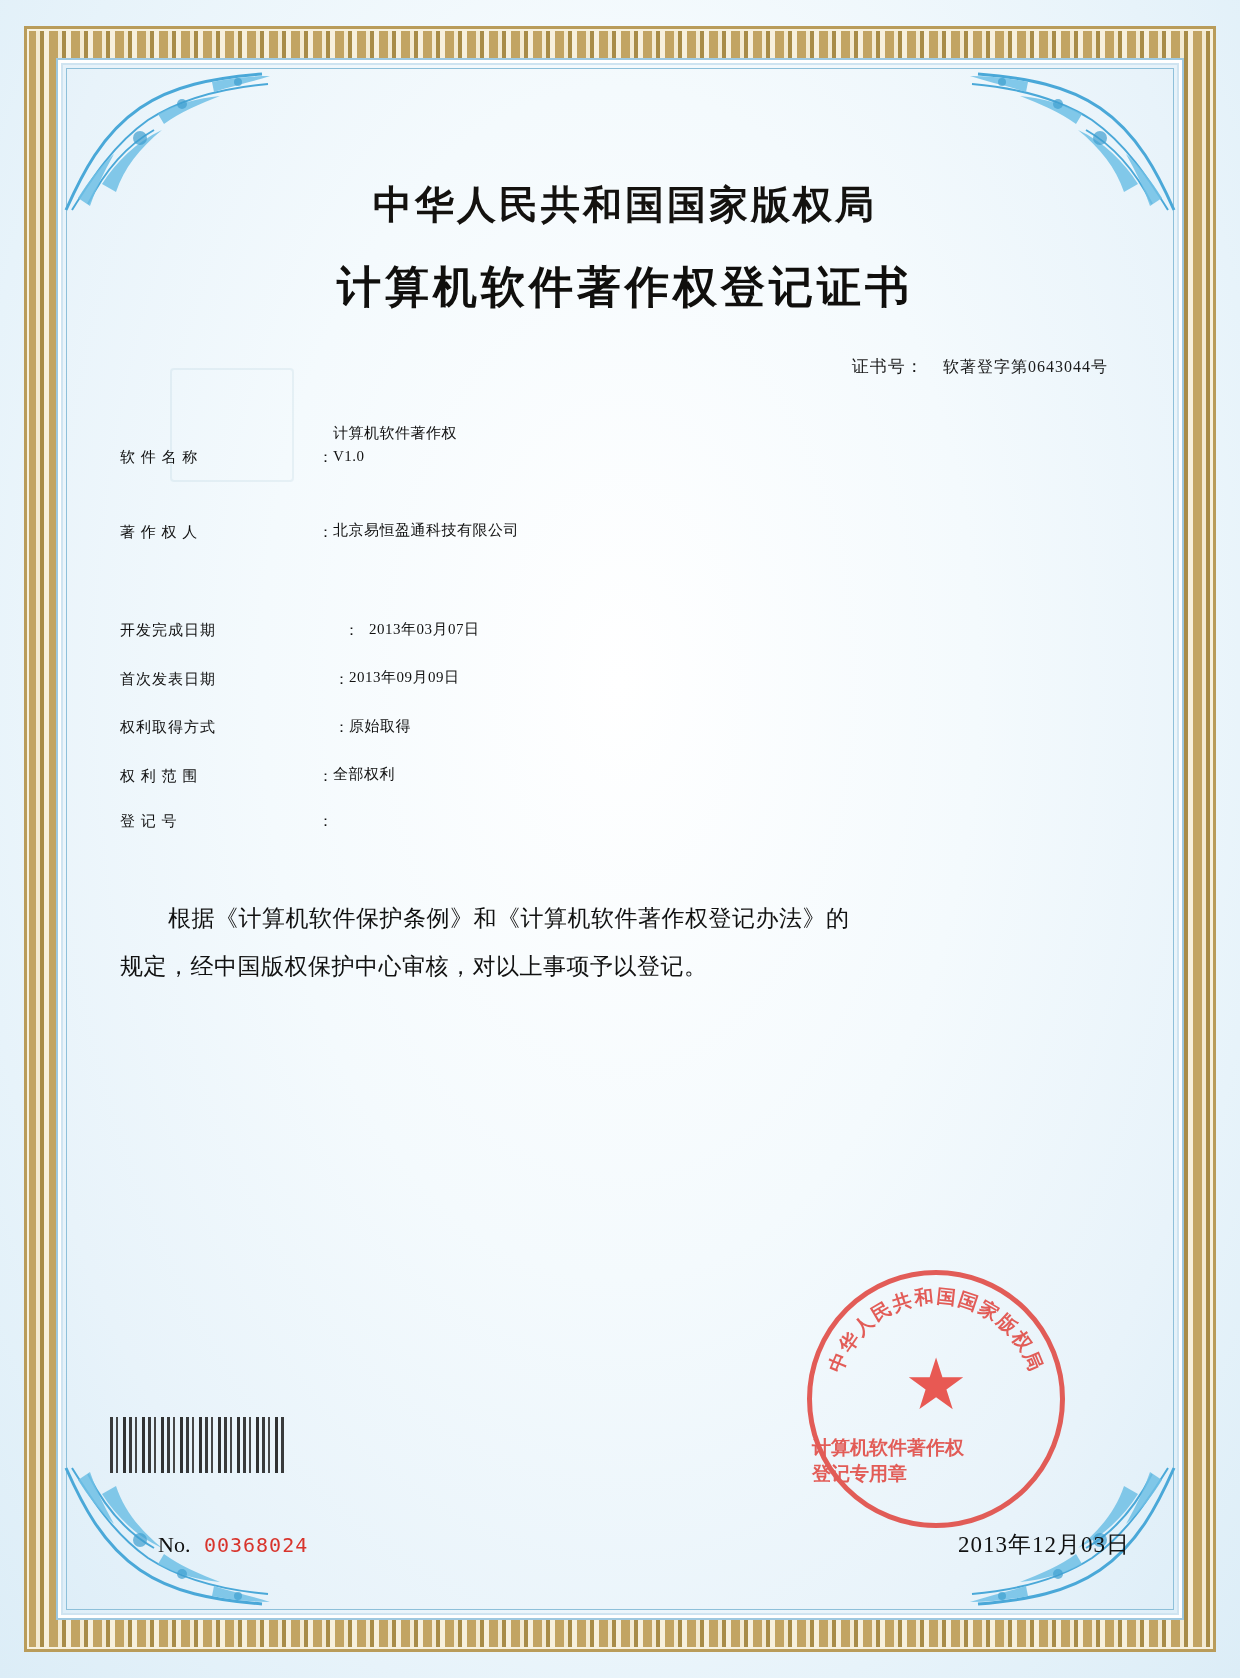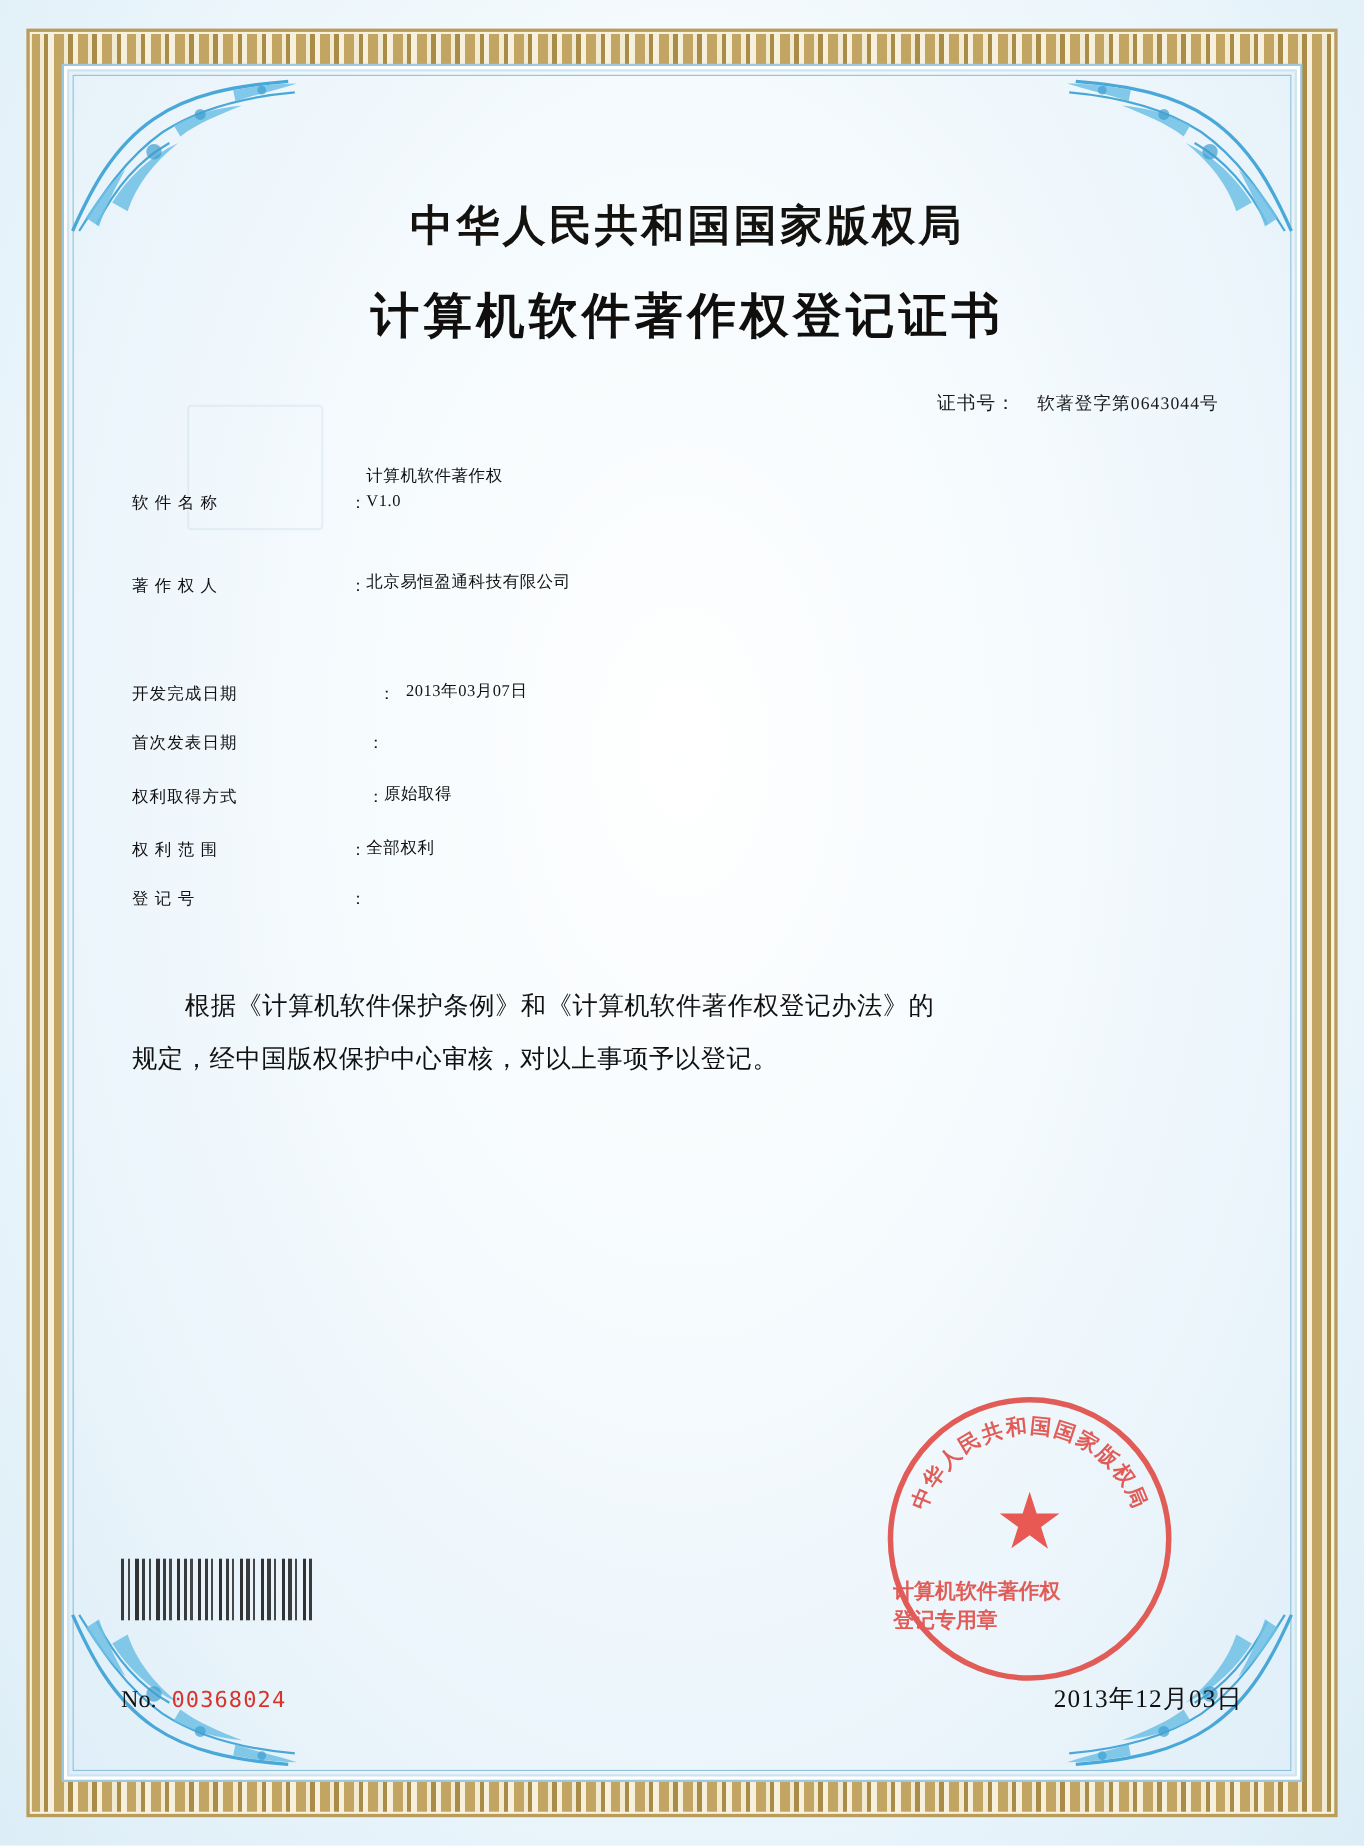--- a/index.html
+++ b/index.html
@@ -215,21 +215,21 @@
     position: absolute;
     left: 110px;
     right: 110px;
     bottom: 118px;
     display: flex;
     justify-content: space-between;
     align-items: baseline;
     font-size: 22px;
     color: #111;
   }
-  .footer .serial-label { font-size: 22px; margin-right: 8px; }
+  .footer .serial-label { font-size: 22px; margin-right: 8px; margin-left: 48px; }
   .footer .serial-value {
     color: #d8342c;
     font-family: "DejaVu Sans Mono", monospace;
     font-size: 20px;
     letter-spacing: 1px;
   }
   .footer .issue-date { font-size: 23px; letter-spacing: 1px; }
 
   .watermark {
     position: absolute;
@@ -362,20 +362,21 @@
 
     <div class="field gap-huge">
       <span class="lbl">开发完成日期</span>
       <span class="colon">：</span>
       <span class="val">2013年03月07日</span>
     </div>
 
     <div class="field">
       <span class="lbl">首次发表日期</span>
       <span class="colon">：</span>
+      <span class="val">2013年09月09日</span>
     </div>
 
     <div class="field">
       <span class="lbl">权利取得方式</span>
       <span class="colon">：</span>
       <span class="val">原始取得</span>
     </div>
 
     <div class="field">
       <span class="lbl spaced">权 利 范 围</span>

